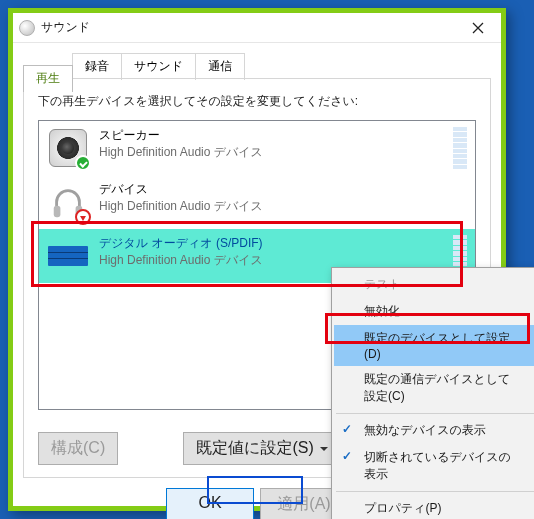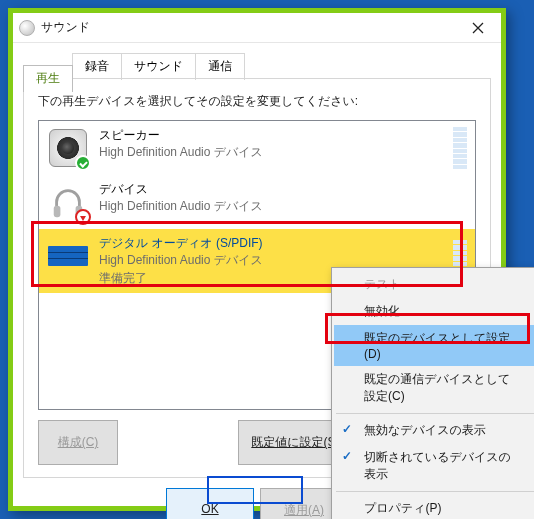--- a/index.html
+++ b/index.html
@@ -13,35 +13,35 @@
   .close svg { width: 12px; height: 12px; }
   .tabs { display: flex; padding: 8px 10px 0; gap: 0; }
   .tab { font-size: 12px; padding: 4px 12px 5px; border: 1px solid #d6d6d6; border-bottom: none; background: #fff; position: relative; top: 14px; color: #4d7c0f; }
   .tab.active { border-color: #bdbdbd; background: #fff; z-index: 2; }
   .tab:not(.active) { background: #fff; color: #000000; top: 2px; }
   .tab + .tab { margin-left: -1px; }
   .tabpanel { border: 1px solid #d6d6d6; margin: 0 10px 10px; height: 400px; position: relative; padding: 14px; }
   .instruction { font-size: 12px; color: #222; margin-bottom: 10px; }
   .device-list { border: 1px solid #828790; height: 290px; background: #fff; position: relative; }
   .device { display: flex; padding: 6px 8px; gap: 10px; }
-  .device.sel { background: #fde047; }
+  .device.sel { background: #5eead4; }
   .dev-icon { width: 42px; height: 42px; display: flex; align-items: center; justify-content: center; position: relative; flex-shrink: 0; }
   .dev-text { font-size: 12px; line-height: 1.45; }
   .dev-text .l1 { color: #000; }
   .device.sel .dev-text .l1 { color: #004b9e; }
   .dev-text .l2, .dev-text .l3 { color: #6d6d6d; }
   .level-bar { margin-left: auto; width: 14px; height: 42px; align-self: center; display: flex; flex-direction: column; gap: 1px; }
   .level-bar span { flex: 1; background: #d9e8f7; }
   .badge { position: absolute; bottom: -2px; right: -2px; width: 16px; height: 16px; border-radius: 50%; }
   .badge.green { background: #27ae35; border: 2px solid #fff; }
   .badge.green::after { content: ""; position: absolute; left: 3px; top: 4px; width: 5px; height: 3px; border-left: 2px solid #fff; border-bottom: 2px solid #fff; transform: rotate(-45deg); }
   .badge.red { background: #fff; border: 2px solid #d22; display: flex; align-items: center; justify-content: center; }
   .badge.red::after { content: ""; width: 0; height: 0; border-left: 3px solid transparent; border-right: 3px solid transparent; border-top: 5px solid #d22; position: relative; top: 1px; }
   .bottom-buttons { position: absolute; bottom: 12px; left: 14px; right: 14px; display: flex; align-items: center; gap: 6px; }
-  .btn { font-size: 12px; padding: 13px 12px; border: 1px solid #adadad; background: #e1e1e1; color: #222; min-width: 80px; text-align: center; text-decoration: underline; }
+  .btn { font-size: 16px; padding: 5px 12px; border: 1px solid #adadad; background: #e1e1e1; color: #222; min-width: 80px; text-align: center; }
   .btn.disabled { color: #9a9a9a; }
   .btn.combo::after { content: ""; display: inline-block; margin-left: 6px; border: 4px solid transparent; border-top-color: #333; position: relative; top: 2px; }
   .action-row { display: flex; justify-content: center; gap: 6px; padding: 0 10px 12px; }
   .action-row .btn { min-width: 88px; text-align: center; }
   .highlight-red { position: absolute; border: 3px solid #e3000f; pointer-events: none; z-index: 5; }
   .highlight-blue { position: absolute; border: 2px solid #0a4bd1; pointer-events: none; z-index: 6; }
   .context-menu { position: absolute; background: #f2f2f2; border: 1px solid #a0a0a0; box-shadow: 2px 3px 8px rgba(0,0,0,.25); z-index: 4; font-size: 12px; min-width: 210px; padding: 3px 2px; }
   .context-menu .item { padding: 5px 24px 5px 30px; position: relative; color: #1a1a1a; }
   .context-menu .item.disabled { color: #9a9a9a; }
   .context-menu .item.hover { background: #91c9f7; }
@@ -116,21 +116,20 @@
           </div>
         </div>
 
         <div class="device sel">
           <div class="dev-icon">
             <div class="chip-icon"></div>
           </div>
           <div class="dev-text">
             <div class="l1">デジタル オーディオ (S/PDIF)</div>
             <div class="l2">High Definition Audio デバイス</div>
-            <div class="l3">準備完了</div>
           </div>
           <div class="level-bar">
               <span></span>
               <span></span>
               <span></span>
               <span></span>
               <span></span>
               <span></span>
               <span></span>
               <span></span>

